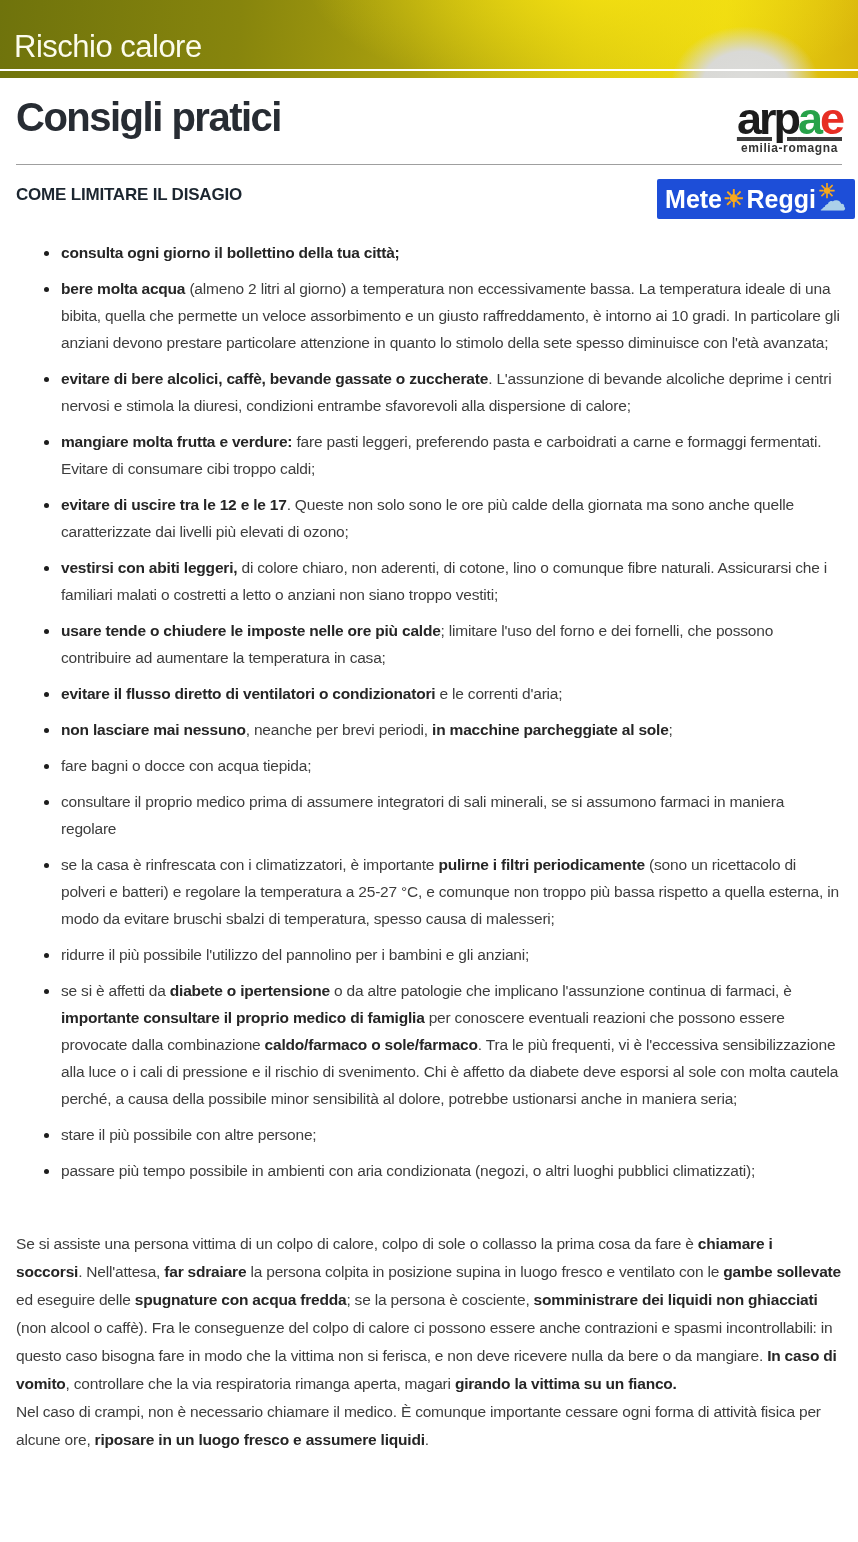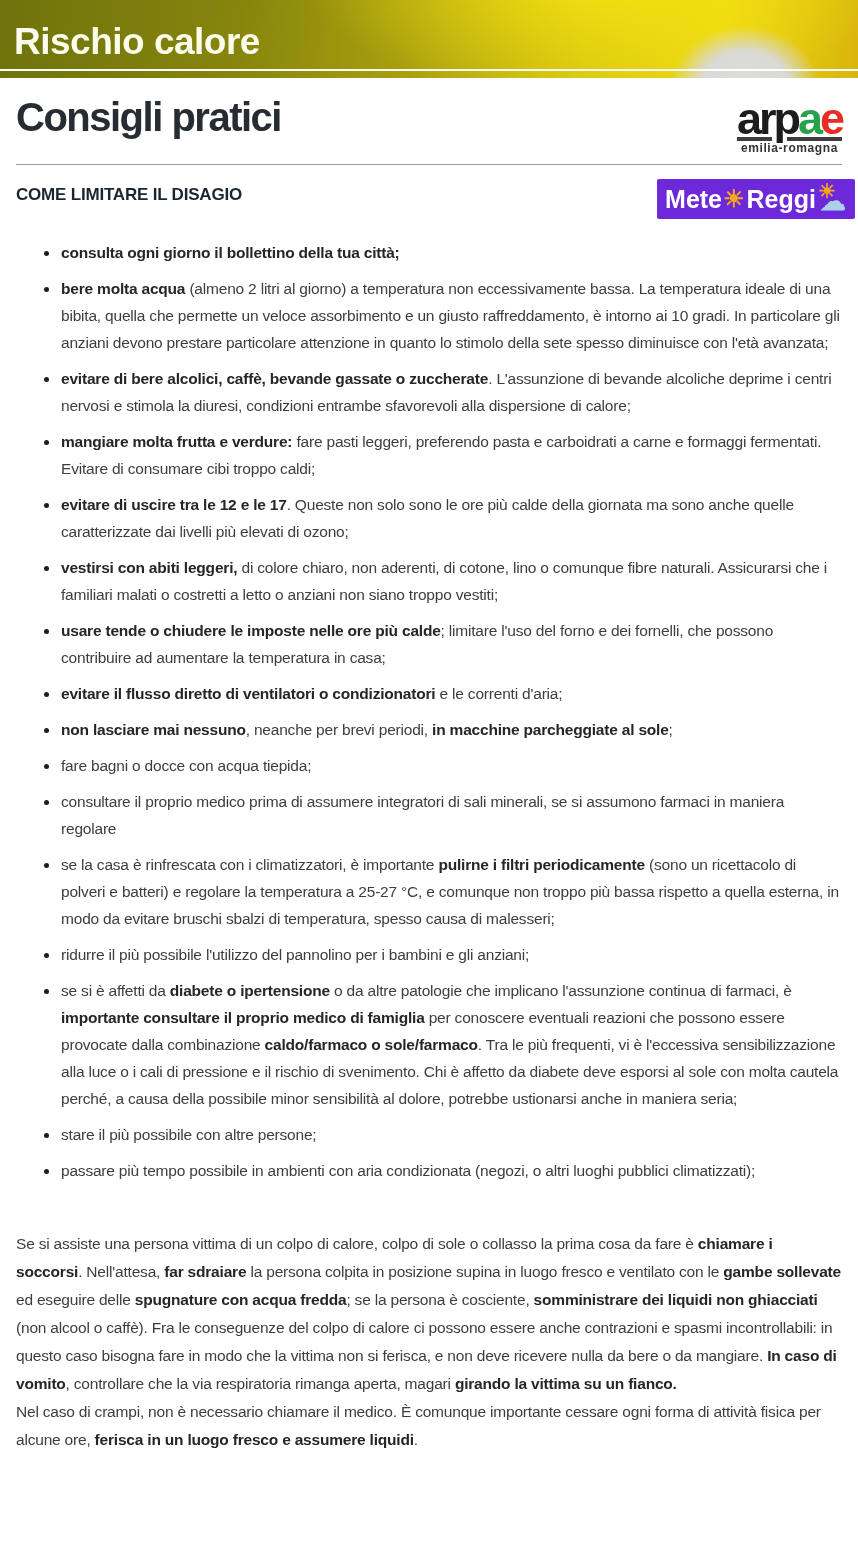--- a/index.html
+++ b/index.html
@@ -13,22 +13,22 @@
 
   
   .banner {
     position:relative; height:78px;
     background:
       radial-gradient(100px 78px at 745px 84px, #dcdcda 0%, #d9d9d6 42%, rgba(222,222,216,0) 74%),
       radial-gradient(420px 170px at 70% -25%, rgba(248,228,18,0.85) 0%, rgba(248,228,18,0) 70%),
       linear-gradient(95deg, #6f730c 0%, #87850d 28%, #aaa00e 48%, #d8c60f 68%, #ecd911 84%, #d9b50c 100%);
   }
   .banner-title {
-    position:absolute; left:14px; top:21px;
-    font-size:37px; font-weight:bold; letter-spacing:-0.5px;
+    position:absolute; left:14px; top:29px;
+    font-size:31px; font-weight:normal; letter-spacing:-0.5px;
     color:#fcfcec;
   }
   .banner-rule {
     position:absolute; left:0; right:0; top:69px; height:2px;
     background:#ffffff;
   }
 
   
   .content { padding:0 16px; }
 
@@ -47,21 +47,21 @@
   hr.title-rule { border:0; border-top:1px solid #9f9f9f; margin:10px 0 0 0; }
 
   .section-row { position:relative; height:50px; margin-top:10px; }
   h2.section-heading {
     margin:0; font-size:17px; font-weight:bold; letter-spacing:-0.2px;
     color:#1c2630; padding-top:10px;
   }
   .meteo-badge {
     position:absolute; top:4px; right:-13px;
     height:40px; min-width:184px;
-    background:#6d28d9; border-radius:2px;
+    background:#1d4ed8; border-radius:2px;
     display:flex; align-items:center; justify-content:center;
     padding:0 8px; color:#ffffff; font-weight:bold; font-size:25px;
     letter-spacing:0; cursor:pointer;
   }
   .badge-text { color:#fff; }
   .sun-icon { color:#f9a81b; font-size:24px; line-height:1; margin:0 2px 0 1px; }
   .sun-cloud { position:relative; width:30px; height:30px; margin-left:1px; }
   .sc-sun  { position:absolute; left:1px; top:-3px; color:#f9a81b; font-size:20px; line-height:1; }
   .sc-cloud{ position:absolute; left:3px; top:4px;  color:#abd0e9; font-size:26px; line-height:1; }
 
@@ -132,16 +132,16 @@
       <li><span>se la casa è rinfrescata con i climatizzatori, è importante </span><span class="b">pulirne i filtri periodicamente</span><span> (sono un ricettacolo di polveri e batteri) e regolare la temperatura a 25-27 °C, e comunque non troppo più bassa rispetto a quella esterna, in modo da evitare bruschi sbalzi di temperatura, spesso causa di malesseri;</span></li>
       <li><span>ridurre il più possibile l'utilizzo del pannolino per i bambini e gli anziani;</span></li>
       <li><span>se si è affetti da </span><span class="b">diabete o ipertensione</span><span> o da altre patologie che implicano l'assunzione continua di farmaci, è </span><span class="b">importante consultare il proprio medico di famiglia</span><span> per conoscere eventuali reazioni che possono essere provocate dalla combinazione </span><span class="b">caldo/farmaco o sole/farmaco</span><span>. Tra le più frequenti, vi è l'eccessiva sensibilizzazione alla luce o i cali di pressione e il rischio di svenimento. Chi è affetto da diabete deve esporsi al sole con molta cautela perché, a causa della possibile minor sensibilità al dolore, potrebbe ustionarsi anche in maniera seria;</span></li>
       <li><span>stare il più possibile con altre persone;</span></li>
       <li><span>passare più tempo possibile in ambienti con aria condizionata (negozi, o altri luoghi pubblici climatizzati);</span></li>
     </ul>
 
 
   <div class="emergency-paragraphs">
       <p><span>Se si assiste una persona vittima di un colpo di calore, colpo di sole o collasso la prima cosa da fare è </span><span class="b">chiamare i soccorsi</span><span>. Nell'attesa, </span><span class="b">far sdraiare</span><span> la persona colpita in posizione supina in luogo fresco e ventilato con le </span><span class="b">gambe sollevate</span><span> ed eseguire delle </span><span class="b">spugnature con acqua fredda</span><span>; se la persona è cosciente, </span><span class="b">somministrare dei liquidi non ghiacciati</span><span> (non alcool o caffè). Fra le conseguenze del colpo di calore ci possono essere anche contrazioni e spasmi incontrollabili: in questo caso bisogna fare in modo che la vittima non si ferisca, e non deve ricevere nulla da bere o da mangiare. </span><span class="b">In caso di vomito</span><span>, controllare che la via respiratoria rimanga aperta, magari </span><span class="b">girando la vittima su un fianco.</span></p>
-      <p><span>Nel caso di crampi, non è necessario chiamare il medico. È comunque importante cessare ogni forma di attività fisica per alcune ore, </span><span class="b">ferisca in un luogo fresco e assumere liquidi</span><span>.</span></p>
+      <p><span>Nel caso di crampi, non è necessario chiamare il medico. È comunque importante cessare ogni forma di attività fisica per alcune ore, </span><span class="b">riposare in un luogo fresco e assumere liquidi</span><span>.</span></p>
     </div>
 
 </div>
 
 </body></html>

